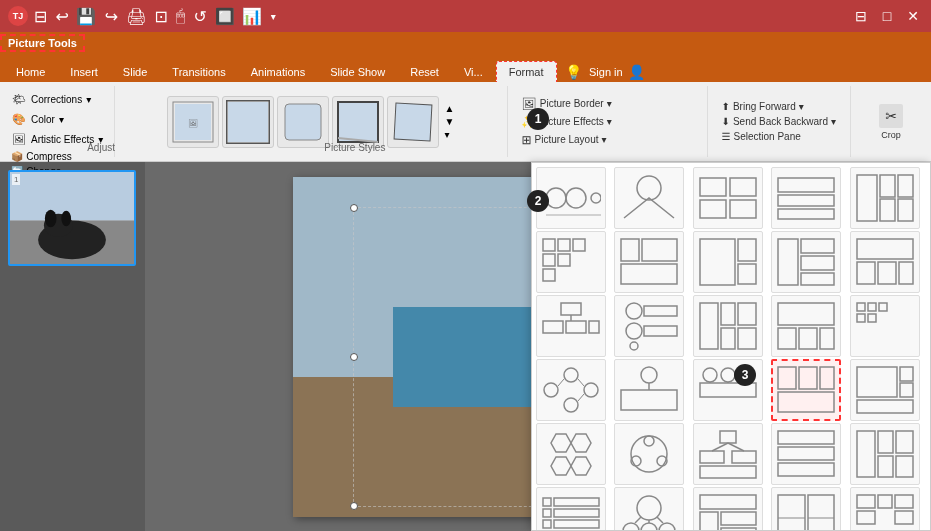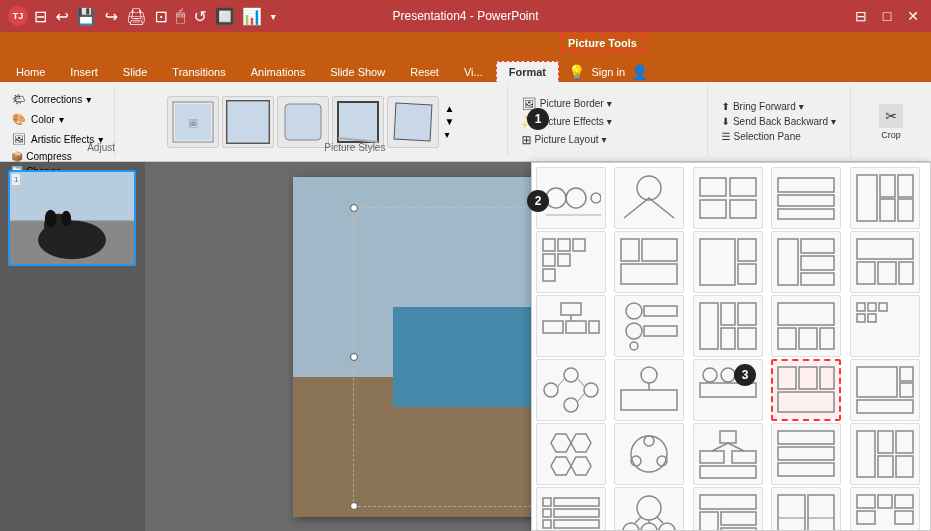--- a/index.html
+++ b/index.html
@@ -20,21 +20,20 @@
     .title-center { position: absolute; left: 50%; transform: translateX(-50%); font-size: 12px; color: white; }
     .title-bar-right { display: flex; gap: 8px; }
     .window-btn { color: white; font-size: 14px; cursor: pointer; padding: 0 4px; }
 
     
     .picture-tools-bar {
       background: #c55a11;
       height: 22px;
       display: flex;
       align-items: center;
-      padding-left: 560px;
     }
     .picture-tools-label {
       color: white;
       font-size: 11px;
       font-weight: bold;
       border: 1.5px dashed #ff6666;
       padding: 1px 6px;
     }
 
     
@@ -49,21 +48,21 @@
       padding: 4px 12px;
       color: white;
       font-size: 11px;
       cursor: pointer;
       border-radius: 3px 3px 0 0;
       margin-right: 1px;
     }
     .ribbon-tab.active {
       background: #f0f0f0;
       color: #333;
-      font-weight: bold;
+      font-weight: normal;
       border: 1.5px dashed #ff3333;
       border-bottom: none;
     }
     .tell-me-input {
       background: white;
       border: 1px solid #ccc;
       border-radius: 10px;
       padding: 2px 8px;
       font-size: 10px;
       color: #666;
@@ -309,21 +308,20 @@
     <span style="font-size:16px; margin: 0 2px;">💾</span>
     <span style="font-size:16px; margin: 0 2px;">↪</span>
     <span style="font-size:16px; margin: 0 2px;">🖨</span>
     <span style="font-size:16px; margin: 0 2px;">⊡</span>
     <span style="font-size:16px; margin: 0 2px;">🖱</span>
     <span style="font-size:16px; margin: 0 2px;">↺</span>
     <span style="font-size:16px; margin: 0 2px;">🔲</span>
     <span style="font-size:16px; margin: 0 2px;">📊</span>
     <span style="font-size:10px; margin: 0 2px;">▾</span>
   </div>
-  <div class="title-center">Presentation4 - PowerPoint</div>
   <div class="title-bar-right">
     <span class="window-btn">⊟</span>
     <span class="window-btn">□</span>
     <span class="window-btn">✕</span>
   </div>
 </div>
 
 <div class="picture-tools-bar">
   <span class="picture-tools-label dashed-border">Picture Tools</span>
 </div>

